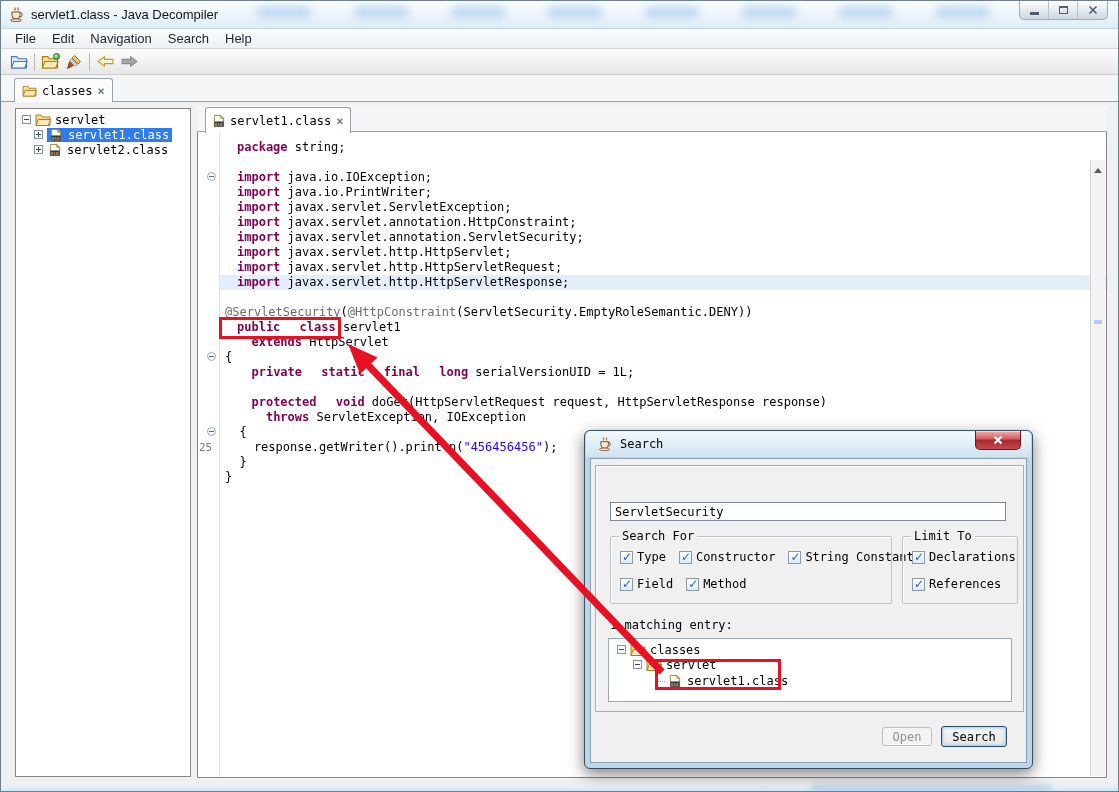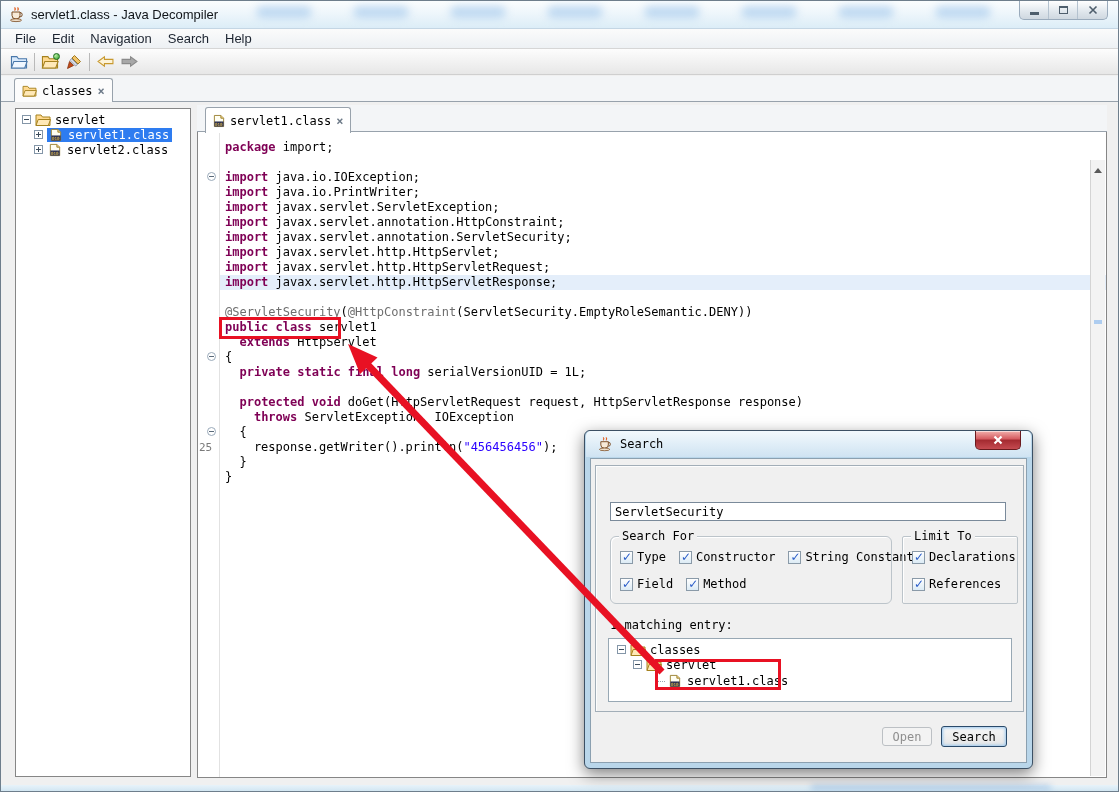--- a/index.html
+++ b/index.html
@@ -72,21 +72,21 @@
     border:1px solid #868686;border-top:none;overflow:hidden;}
   .code{position:relative;padding-top:8px;}
   .gutline{position:absolute;left:21px;top:0;bottom:0;width:1px;background:#e2e2e2;}
   .cl{display:flex;height:15px;font:12px/15px "DejaVu Sans Mono",monospace;}
   .gut{flex:0 0 22px;position:relative;color:#7a7a7a;font-size:11px;padding-left:1px;}
   .fold{position:absolute;right:4px;top:2px;width:9px;height:9px;border:1px solid #9aaaba;
     border-radius:50%;background:#fff;}
   .fold::before{content:"";position:absolute;left:1px;top:3px;width:5px;height:1px;background:#5a6a7a;}
   .ct{flex:1;white-space:pre;padding-left:5px;}
   .cl.hl .ct{background:var(--line_highlight,#e4eefa);}
-  .k{color:var(--keyword,#7f0055);font-weight:bold;}
+  .k{color:var(--keyword,#7f0055);font-weight:bold;margin-left:12px;}
   .a{color:var(--annotation,#6e6e6e);}
   .s{color:var(--string,#2a00ff);}
   .vscroll{position:absolute;top:28px;right:1px;bottom:1px;width:15px;background:#f3f3f3;
     border-left:1px solid #d4d4d4;}
   .vs-up{height:15px;display:flex;align-items:flex-start;justify-content:center;}
   .vs-up::after{content:"";margin-top:4px;border:4px solid transparent;border-bottom:5px solid #5a5a5a;}
   .vtick{position:absolute;right:3px;top:160px;width:8px;height:4px;background:#aecdf0;}
 
   
   .dialog{position:absolute;left:583px;top:429px;width:449px;height:339px;z-index:40;
@@ -101,21 +101,21 @@
     border:1px solid #6a1a1e;border-top:none;border-radius:0 0 5px 5px;
     display:flex;align-items:center;justify-content:center;box-shadow:inset 0 1px 0 rgba(255,255,255,.55);}
   .dlg-body{position:absolute;left:5px;right:5px;top:27px;bottom:5px;background:#f0f0f0;
     border:1px solid #8ba0b0;font-family:"DejaVu Sans Mono",monospace;font-size:12px;}
   .dlg-panel{position:absolute;left:4px;top:6px;width:429px;height:247px;
     border:1px solid #a2aeb8;box-shadow:inset 1px 1px 0 #fdfdfd;}
   .dlg-label{position:absolute;left:14px;top:12px;}
   .dlg-input{position:absolute;left:14px;top:36px;width:396px;height:19px;border:1px solid #7a8a9a;
     font:12px "DejaVu Sans Mono",monospace;padding:1px 4px;background:#fff;}
   .grp{position:absolute;border:1px solid #bcc4ca;border-radius:2px;box-shadow:inset 1px 1px 0 #fff;}
-  .g-sf{left:14px;top:70px;width:282px;height:68px;border-radius:6px;}
+  .g-sf{left:14px;top:70px;width:282px;height:68px;}
   .g-lt{left:306px;top:70px;width:116px;height:68px;}
   .grp-label{position:absolute;top:-8px;left:8px;background:#f0f0f0;padding:0 3px;}
   .grow{position:absolute;left:9px;right:2px;display:flex;}
   .grow.r1{top:13px;} .grow.r2{top:40px;}
   .cbitem{display:inline-flex;align-items:center;gap:4px;margin-right:13px;white-space:nowrap;}
   .cb{width:13px;height:13px;border:1px solid #8a9aa8;background:linear-gradient(#fff,#dcebf5);
     position:relative;flex:none;}
   .cbitem.on .cb::after{content:"✓";position:absolute;left:1px;top:-2px;
     font:bold 12px "DejaVu Sans",sans-serif;color:#2a5cc8;}
   .dlg-result-label{position:absolute;left:14px;top:152px;}
@@ -286,21 +286,21 @@
             <use href="#i-class"></use>
           </svg>
         <span>servlet1.class</span>
         <span class="tclose">⨯</span>
       </div>
       <div class="edbody">
         <div class="gutline"></div>
         <div class="code">
             <div class="cl">
               <span class="gut"></span>
-              <span class="ct"><span class="k">package</span><span class="p"> import;</span></span>
+              <span class="ct"><span class="k">package</span><span class="p"> string;</span></span>
             </div>
             <div class="cl">
               <span class="gut"></span>
               <span class="ct"></span>
             </div>
             <div class="cl">
               <span class="gut">
                 <span class="fold"></span>
               </span>
               <span class="ct"><span class="k">import</span><span class="p"> java.io.IOException;</span></span>

